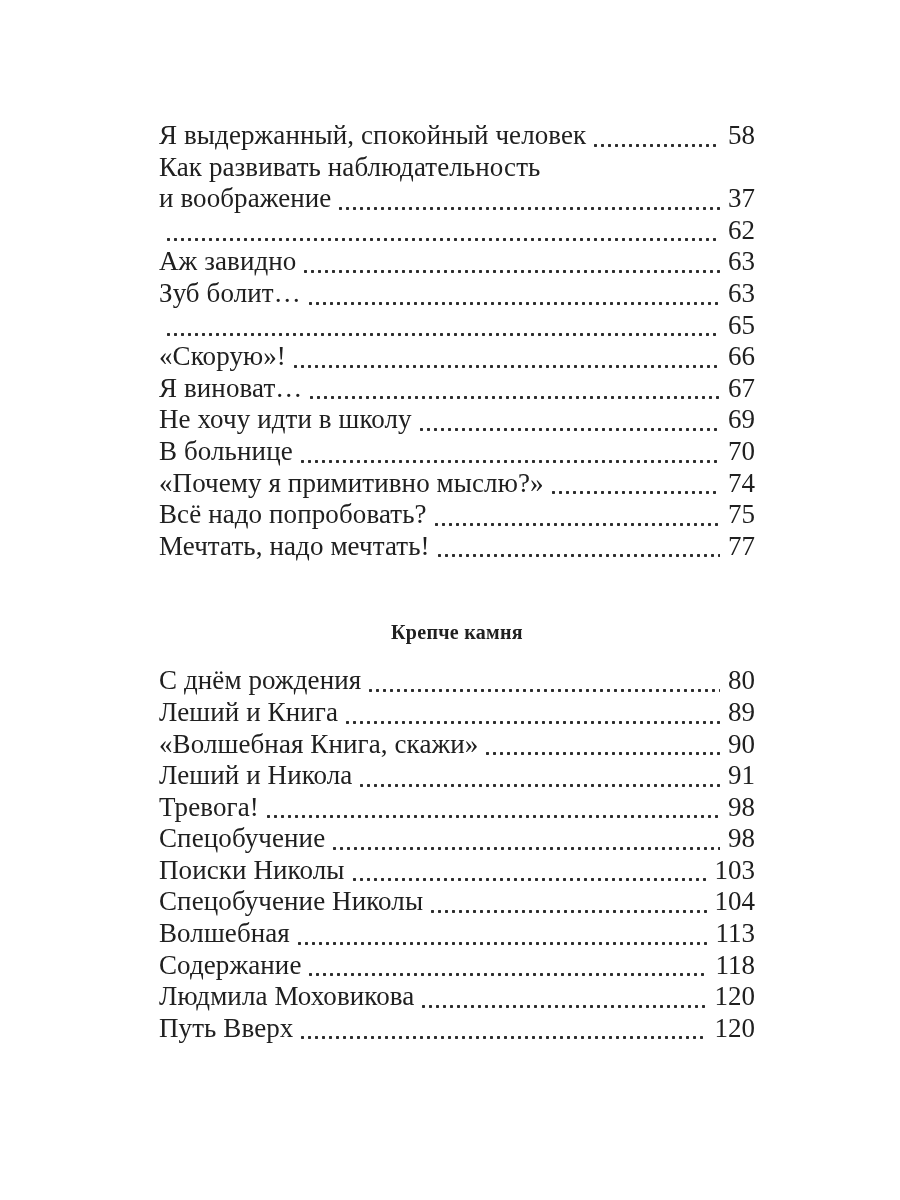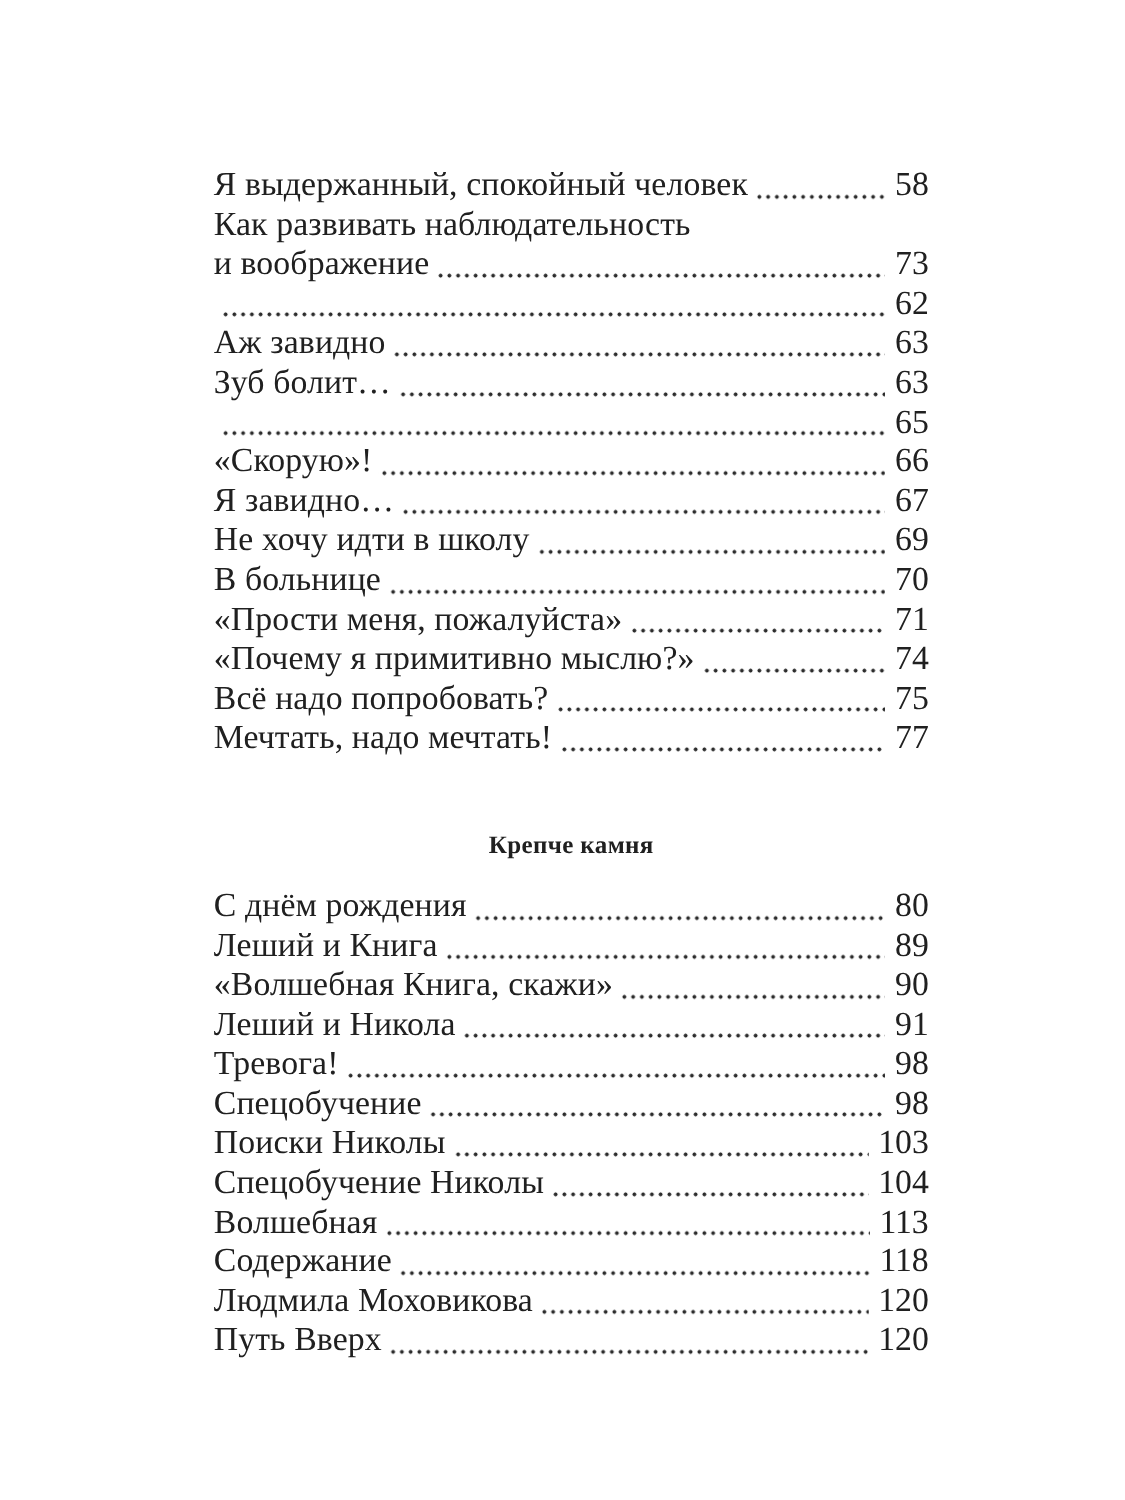--- a/index.html
+++ b/index.html
@@ -15,21 +15,21 @@
     font-family: "Liberation Serif", "DejaVu Serif", serif;
     color: #202020;
     overflow: hidden;
   }
   .toc {
     position: absolute;
     left: 155px;
     top: 116px;
     width: 604px;
   }
-  .toc-section { margin: 16px; }
+  .toc-section { margin: 4px; }
   .toc-heading {
     font-size: 20px;
     line-height: 33px;
     font-weight: bold;
     text-align: center;
     margin: 54px 0 16px 0;
     letter-spacing: 0.3px;
   }
   .entries { display: block; }
   .toc-entry {
@@ -73,21 +73,21 @@
   </div>
 
   <div class="toc-entry">
     <span class="entry-title">Как развивать наблюдательность</span>
 
   </div>
 
   <div class="toc-entry">
     <span class="entry-title">и воображение</span>
     <span class="leader"></span>
-    <span class="entry-page">73</span>
+    <span class="entry-page">37</span>
   </div>
 
   <div class="toc-entry">
     <span class="leader"></span>
     <span class="entry-page">62</span>
   </div>
 
   <div class="toc-entry">
     <span class="entry-title">Аж завидно</span>
     <span class="leader"></span>
@@ -105,42 +105,37 @@
     <span class="entry-page">65</span>
   </div>
 
   <div class="toc-entry">
     <span class="entry-title">«Скорую»!</span>
     <span class="leader"></span>
     <span class="entry-page">66</span>
   </div>
 
   <div class="toc-entry">
-    <span class="entry-title">Я завидно…</span>
+    <span class="entry-title">Я виноват…</span>
     <span class="leader"></span>
     <span class="entry-page">67</span>
   </div>
 
   <div class="toc-entry">
     <span class="entry-title">Не хочу идти в школу</span>
     <span class="leader"></span>
     <span class="entry-page">69</span>
   </div>
 
   <div class="toc-entry">
     <span class="entry-title">В больнице</span>
     <span class="leader"></span>
     <span class="entry-page">70</span>
   </div>
 
-  <div class="toc-entry">
-    <span class="entry-title">«Прости меня, пожалуйста»</span>
-    <span class="leader"></span>
-    <span class="entry-page">71</span>
-  </div>
 
   <div class="toc-entry">
     <span class="entry-title">«Почему я примитивно мыслю?»</span>
     <span class="leader"></span>
     <span class="entry-page">74</span>
   </div>
 
   <div class="toc-entry">
     <span class="entry-title">Всё надо попробовать?</span>
     <span class="leader"></span>

